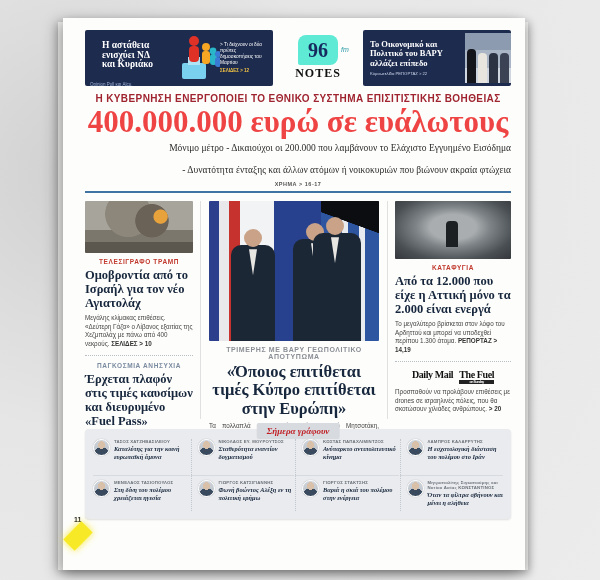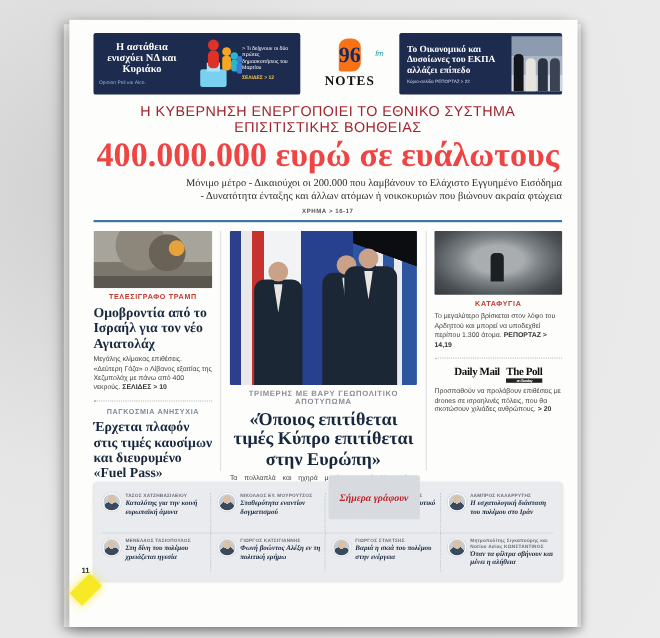--- a/index.html
+++ b/index.html
@@ -15,27 +15,27 @@
     box-shadow:-6px 4px 14px rgba(0,0,0,.28), 4px 4px 10px rgba(0,0,0,.18);
     padding:0 0 0 0;box-sizing:border-box;
   }
   .inner{position:absolute;left:22px;right:14px;top:0;}
 
   
   .promo-row{display:flex;gap:8px;margin-top:12px;height:56px;align-items:stretch;}
   .promo-box{background:#1d2b4f;color:#fff;border-radius:2px;display:flex;align-items:center;overflow:hidden;position:relative;}
   .promo-left{width:188px;padding:3px 5px;box-sizing:border-box;}
   .promo-left .txt{width:78px;}
-  .promo-left h3{margin:0;font-size:9.5px;line-height:1.05;font-weight:bold;font-family:"Liberation Serif",serif;text-align:center;}
+  .promo-left h3{margin:12px;font-size:9.5px;line-height:1.05;font-weight:bold;font-family:"Liberation Serif",serif;}
   .promo-left .sub{font-size:4.5px;color:#9db0d6;margin-top:3px;}
   .promo-figs{width:52px;height:50px;flex:none;}
   .promo-left .side{width:48px;font-size:4.8px;line-height:1.25;}
   .promo-left .ref{color:#f5c542;font-weight:bold;font-size:4.5px;margin-top:2px;}
   .logo-96{width:74px;flex:none;display:flex;flex-direction:column;align-items:center;justify-content:center;}
-  .bubble{width:20px;height:30px;background:#f97316;border-radius:8px 8px 8px 2px;color:#15295e;font-weight:bold;font-size:20px;display:flex;align-items:center;justify-content:center;font-family:"Liberation Serif",serif;}
+  .bubble{width:40px;height:30px;background:#5eead4;border-radius:8px 8px 8px 2px;color:#15295e;font-weight:bold;font-size:20px;display:flex;align-items:center;justify-content:center;font-family:"Liberation Serif",serif;}
   .fm{font-size:7px;color:#2a9aa8;font-style:italic;position:absolute;margin-left:54px;margin-top:-18px;}
   .notes{font-size:12px;font-weight:bold;color:#111;letter-spacing:1px;margin-top:1px;font-family:"Liberation Serif",serif;}
   .promo-right{flex:1;padding:3px 0 3px 7px;box-sizing:border-box;justify-content:space-between;}
   .promo-right h3{margin:0;font-size:8.5px;line-height:1.1;font-weight:bold;font-family:"Liberation Serif",serif;width:95px;}
   .promo-right .ref{font-size:4.2px;color:#cdd6ea;margin-top:3px;}
   .promo-photo{width:48px;height:100%;flex:none;background:
      linear-gradient(180deg,#8d9bb0 0 35%,#aab6c6 35% 70%,#cfd6df 70% 100%);position:relative;}
   .promo-photo i{position:absolute;bottom:0;width:9px;height:30px;border-radius:4px 4px 0 0;}
   .promo-photo i:nth-child(1){left:2px;background:#14161c;height:34px;}
   .promo-photo i:nth-child(2){left:13px;background:#e8e4de;}
@@ -49,21 +49,21 @@
   .emblem::after{content:"";position:absolute;inset:4px;border-radius:50%;border:1.5px dotted #c01f25;}
   .tagline{font-size:6px;letter-spacing:2px;color:#3a3a3a;margin-top:3px;font-weight:bold;}
   .dateline-row{position:relative;margin-top:5px;height:18px;}
   .dateline{font-size:6.5px;color:#4a4a4a;padding-top:5px;}
   .barcode{position:absolute;left:2px;top:0;width:62px;height:16px;background:
     repeating-linear-gradient(90deg,#111 0 1px,transparent 1px 2px,#111 2px 4px,transparent 4px 5px,#111 5px 6px,transparent 6px 8px);}
   .blue-band{height:5px;background:linear-gradient(#b6c6d4,#9fb3c4);margin-top:2px;}
 
   
   .lead{text-align:center;margin-top:7px;}
-  .lead .kicker{color:#9f2430;font-size:13px;font-weight:normal;letter-spacing:.4px;}
+  .lead .kicker{color:#9f2430;font-size:10px;font-weight:bold;letter-spacing:.4px;}
   .lead h1{margin:2px 0 0;font-family:"Liberation Serif",serif;color:#ef4444;font-size:31px;line-height:1.02;font-weight:bold;}
   .lead .deck{font-family:"Liberation Serif",serif;color:#2c2c2c;font-size:9.5px;line-height:1.3;margin-top:4px;text-align:right;}
   .lead .ref{font-size:5.5px;color:#555;font-weight:bold;margin-top:5px;letter-spacing:.5px;}
   .lead-rule{height:2px;background:#3f74a3;margin-top:4px;}
 
   
   .cols{display:flex;margin-top:8px;height:218px;}
   .col-l{width:108px;flex:none;padding-right:7px;border-right:1px solid #e0e0e0;}
   .col-c{flex:1;padding:0 8px;}
   .col-r{width:116px;flex:none;padding-left:7px;border-left:1px solid #e0e0e0;}
@@ -95,21 +95,21 @@
   .fig.f1{left:22px;}  .fig.f2{left:84px;height:102px;} .fig.f3{right:18px;height:108px;width:48px;}
   .center-h2{font-size:16.5px;line-height:1.1;text-align:center;}
   .center-body{font-size:6.3px;color:#444;line-height:1.35;margin-top:4px;text-align:justify;}
   .mail-logos{display:flex;gap:6px;justify-content:center;align-items:baseline;margin-top:7px;font-family:"Liberation Serif",serif;font-weight:bold;color:#111;}
   .mail-logos .m1{font-size:10px;letter-spacing:-.4px;}
   .mail-logos .m2{font-size:10px;letter-spacing:-.4px;}
   .mail-logos .m2 small{display:block;font-size:3.5px;text-align:center;background:#222;color:#fff;padding:0 2px;font-family:"Liberation Sans",sans-serif;}
 
   
   .colnists{position:relative;background:#e9ebee;border-radius:4px;margin:10px 0 0;padding:10px 8px 8px;box-shadow:0 1px 2px rgba(0,0,0,.12);}
-  .colnists .header{position:absolute;top:-6px;left:50%;transform:translateX(-50%);background:#d7dadf;color:#c01f25;font-family:"Liberation Serif",serif;font-style:italic;font-weight:bold;font-size:9px;padding:15px 10px;border-radius:2px;margin-left:42px;}
+  .colnists .header{position:absolute;top:-6px;left:50%;transform:translateX(-50%);background:#d7dadf;color:#c01f25;font-family:"Liberation Serif",serif;font-style:italic;font-weight:bold;font-size:9px;padding:3px 10px;border-radius:2px;}
   .cgrid{display:grid;grid-template-columns:1fr 1fr 1fr 1fr;grid-auto-rows:36px;column-gap:8px;}
   .centry{display:flex;gap:4px;align-items:flex-start;border-top:1px solid #d7dade;padding-top:4px;}
   .centry.toprow{border-top:none;padding-top:0;}
   .centry:nth-child(4n+2),.centry:nth-child(4n+3),.centry:nth-child(4n+4){border-left:1px dotted #c3c8cf;padding-left:6px;margin-left:-7px;}
   .avatar{width:15px;height:15px;border-radius:50%;flex:none;background:
      radial-gradient(circle at 50% 34%, #d9c0a8 0 30%, rgba(0,0,0,0) 31%),
      radial-gradient(circle at 50% 95%, #3a4a5e 0 45%, rgba(0,0,0,0) 46%),
      linear-gradient(#cfd4da,#b9bfc7);border:1px solid #fff;box-shadow:0 0 1px rgba(0,0,0,.4);}
   .cname{font-size:4.3px;color:#6a7078;letter-spacing:.2px;font-weight:bold;}
   .ctitle{font-size:6.4px;color:#17273d;font-weight:bold;font-style:italic;line-height:1.18;margin-top:1px;font-family:"Liberation Serif",serif;}
@@ -151,38 +151,38 @@
       </div>
 
       <div class="logo-96">
         <div class="bubble">96</div>
         <div class="fm">fm</div>
         <div class="notes">NOTES</div>
       </div>
 
       <div class="promo-box promo-right">
         <div>
-          <h3>Το Οικονομικό και Δυσοίωνες του ΕΚΠΑ αλλάζει επίπεδο</h3>
+          <h3>Το Οικονομικό και Πολιτικό του ΒΑΡΥ αλλάζει επίπεδο</h3>
           <div class="ref">Κύριο-σελίδα ΡΕΠΟΡΤΑΖ &gt; 22</div>
         </div>
         <div class="promo-photo">
             <i></i>
             <i></i>
             <i></i>
             <i></i>
           </div>
       </div>
     </div>
 
 
     <div class="lead">
       <div class="kicker">Η ΚΥΒΕΡΝΗΣΗ ΕΝΕΡΓΟΠΟΙΕΙ ΤΟ ΕΘΝΙΚΟ ΣΥΣΤΗΜΑ ΕΠΙΣΙΤΙΣΤΙΚΗΣ ΒΟΗΘΕΙΑΣ</div>
       <h1>400.000.000 ευρώ σε ευάλωτους</h1>
       <div class="deck">Μόνιμο μέτρο - Δικαιούχοι οι 200.000 που λαμβάνουν το Ελάχιστο Εγγυημένο Εισόδημα</div>
-      <div class="deck" style="margin-top:0">- Δυνατότητα ένταξης και άλλων ατόμων ή νοικοκυριών που βιώνουν ακραία φτώχεια</div>
+      <div class="deck" style="margin-top:10px">- Δυνατότητα ένταξης και άλλων ατόμων ή νοικοκυριών που βιώνουν ακραία φτώχεια</div>
       <div class="ref">ΧΡΗΜΑ &gt; 16-17</div>
       <div class="lead-rule"></div>
     </div>
 
     <div class="cols">
 
       <div class="col-l">
         <div class="photo ph-explosion"></div>
         <div>
           <div class="kick-red" style="text-align:center">ΤΕΛΕΣΙΓΡΑΦΟ ΤΡΑΜΠ</div>
@@ -216,30 +216,31 @@
             <span>Τα πολλαπλά και ηχηρά μηνύματα από Μητσοτάκη, Χριστοδουλίδη και Μακρόν. Η προειδοποίηση του Έλληνα πρωθυπουργού για ασύμμετρες απειλές.</span>
             <span class="refsmall">ΣΕΛΙΔΕΣ &gt; 4-6</span>
           </div>
         </div>
       </div>
 
       <div class="col-r">
         <div class="photo ph-tunnel"></div>
         <div>
           <div class="kick-red" style="text-align:center">ΚΑΤΑΦΥΓΙΑ</div>
+          <h2 class="story">Από τα 12.000 που είχε η Αττική μόνο τα 2.000 είναι ενεργά</h2>
           <div class="body-txt">
             <span>Το μεγαλύτερο βρίσκεται στον λόφο του Αρδηττού και μπορεί να υποδεχθεί περίπου 1.300 άτομα.</span>
             <span class="refsmall">ΡΕΠΟΡΤΑΖ &gt; 14,19</span>
           </div>
         </div>
         <div class="dotted"></div>
         <div>
           <div class="mail-logos">
             <span class="m1">Daily Mail</span>
-            <span class="m2"><span>The Poll</span><small>on Sunday</small></span>
+            <span class="m2"><span>The Fuel</span><small>on Sunday</small></span>
           </div>
           <div class="body-txt">
             <span>Προσπαθούν να προλάβουν επιθέσεις με drones σε ισραηλινές πόλεις, που θα σκοτώσουν χιλιάδες ανθρώπους.</span>
             <span class="refsmall">&gt; 20</span>
           </div>
         </div>
       </div>
     </div>
 
     <div class="colnists">

